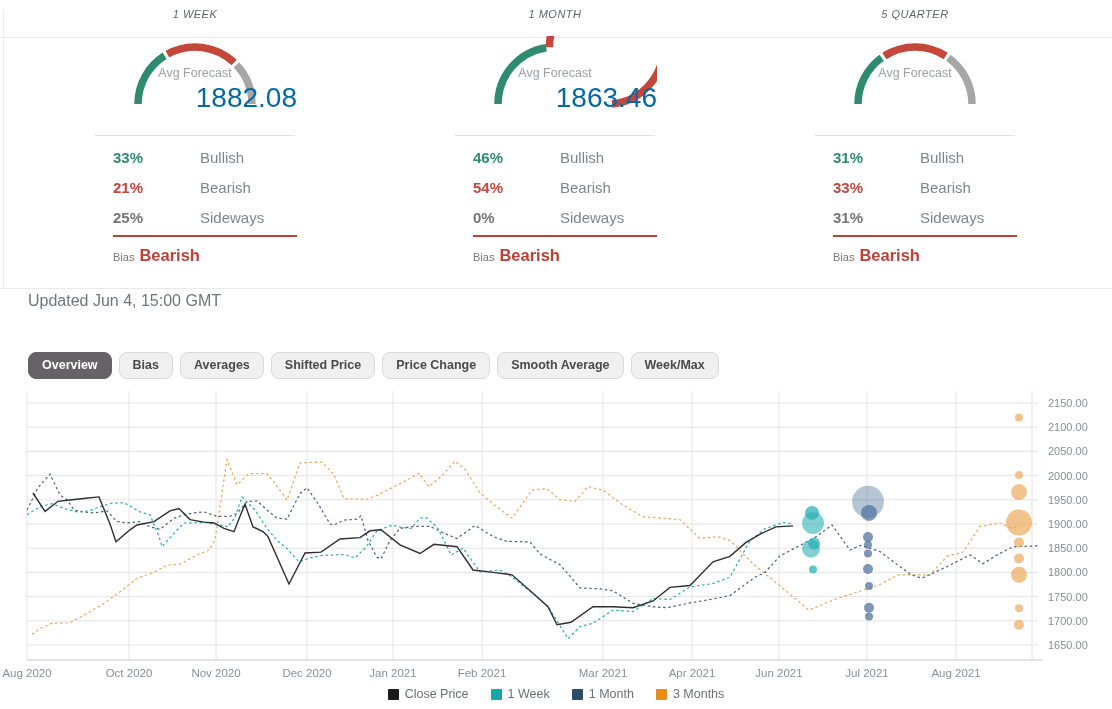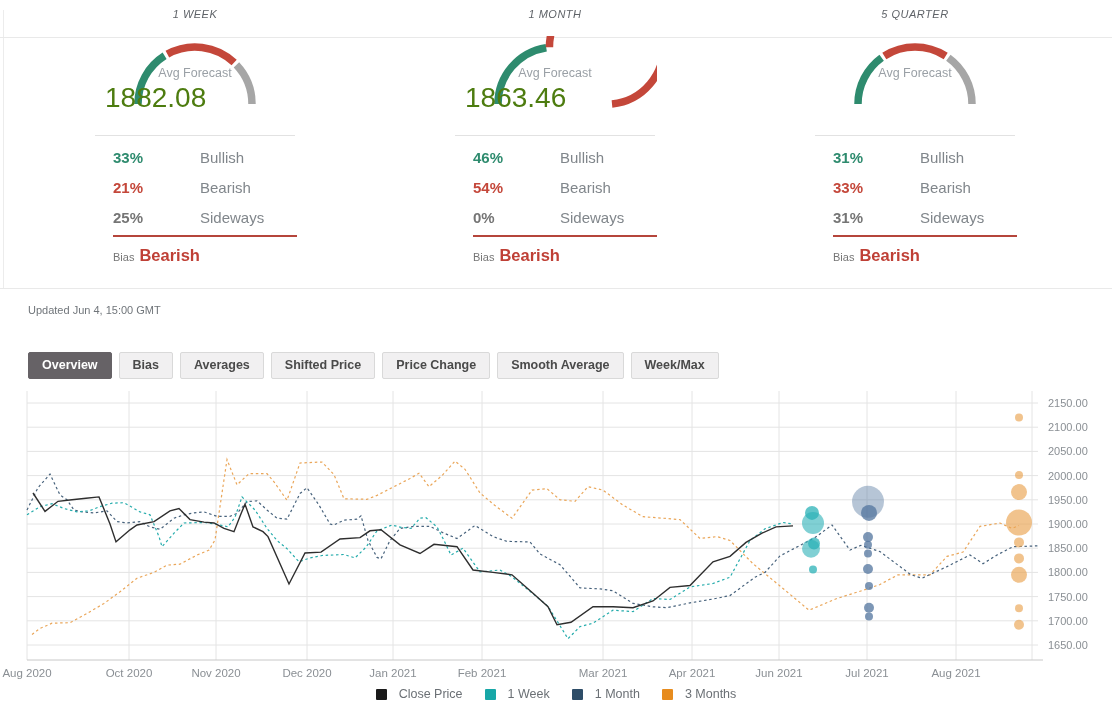--- a/index.html
+++ b/index.html
@@ -6,42 +6,42 @@
   #app{position:relative;width:1112px;height:709px;background:#fff;overflow:hidden;
        font-family:"Liberation Sans",sans-serif;color:#444;}
   .hrule{position:absolute;left:0;width:1112px;height:1px;background:#e9e9e9;}
   .vrule{position:absolute;width:1px;background:#ececec;}
   .panel{position:absolute;top:0;width:204px;height:290px;}
   .p-title{position:absolute;top:8px;left:0;width:100%;text-align:center;
            font-style:italic;font-size:11px;letter-spacing:.5px;color:#5f6368;}
   .gauge{position:absolute;top:36px;left:0;}
   .avg-label{position:absolute;top:66px;left:0;width:100%;text-align:center;
              font-size:12.5px;color:#9aa0a6;}
-  .avg-value{position:absolute;top:82px;left:12px;width:100%;text-align:left;
-             font-size:28px;color:#4d7c0f;}
+  .avg-value{position:absolute;top:82px;left:0;width:100%;text-align:right;
+             font-size:28px;color:#0369a1;}
   .sep{position:absolute;top:135px;left:2px;width:200px;height:1px;background:#e2e2e2;}
   .rows{position:absolute;top:142px;left:20px;width:184px;}
   .row{height:30px;display:flex;align-items:center;font-size:15px;}
   .pct{width:46px;font-weight:bold;}
   .pct.green{color:#2e8b6e}.pct.red{color:#c4473a}.pct.gray{color:#757575}
   .rlabel{color:#80868b;margin-left:41px;}
   .redline{position:absolute;top:235px;left:20px;width:184px;height:2px;background:#b5453b;}
   .bias-row{position:absolute;top:246px;left:20px;display:flex;align-items:baseline;}
   .bias-label{font-size:11px;color:#757575;}
   .bias-value{font-size:16.5px;font-weight:bold;color:#bf4036;margin-left:5px;}
-  #updated{position:absolute;top:304px;left:28px;font-size:11px;color:#70757a;}
+  #updated{position:absolute;top:292px;left:28px;font-size:16px;color:#70757a;}
   #tabs{position:absolute;top:352px;left:28px;display:flex;gap:7px;}
-  .tab{background:#f1f0f1;border:1px solid #d9d9d9;border-radius:2px;padding:5px 13px;
+  .tab{background:#f1f0f1;border:1px solid #d9d9d9;border-radius:8px;padding:5px 13px;
        font-family:"Liberation Sans",sans-serif;font-size:12.5px;font-weight:bold;
        color:#4a4a4a;cursor:pointer;line-height:1.2;}
   .tab.active{background:#666266;border-color:#666266;color:#fff;}
   #chart{position:absolute;top:385px;left:0;}
   #legend{position:absolute;top:687px;left:0;width:1112px;display:flex;
           justify-content:center;gap:22px;font-size:12.5px;color:#6b7075;}
-  .leg-item{display:flex;align-items:center;gap:12px;}
+  .leg-item{display:flex;align-items:center;gap:6px;}
   .leg-sq{width:11px;height:11px;border-radius:1px;display:inline-block;}
 </style>
 </head>
 <body>
 
 <div id="app">
 
   <div class="vrule" style="left:3px;top:10px;height:278px;"></div>
   <div class="hrule" style="top:37px;"></div>
   <div class="hrule" style="top:288px;"></div>

